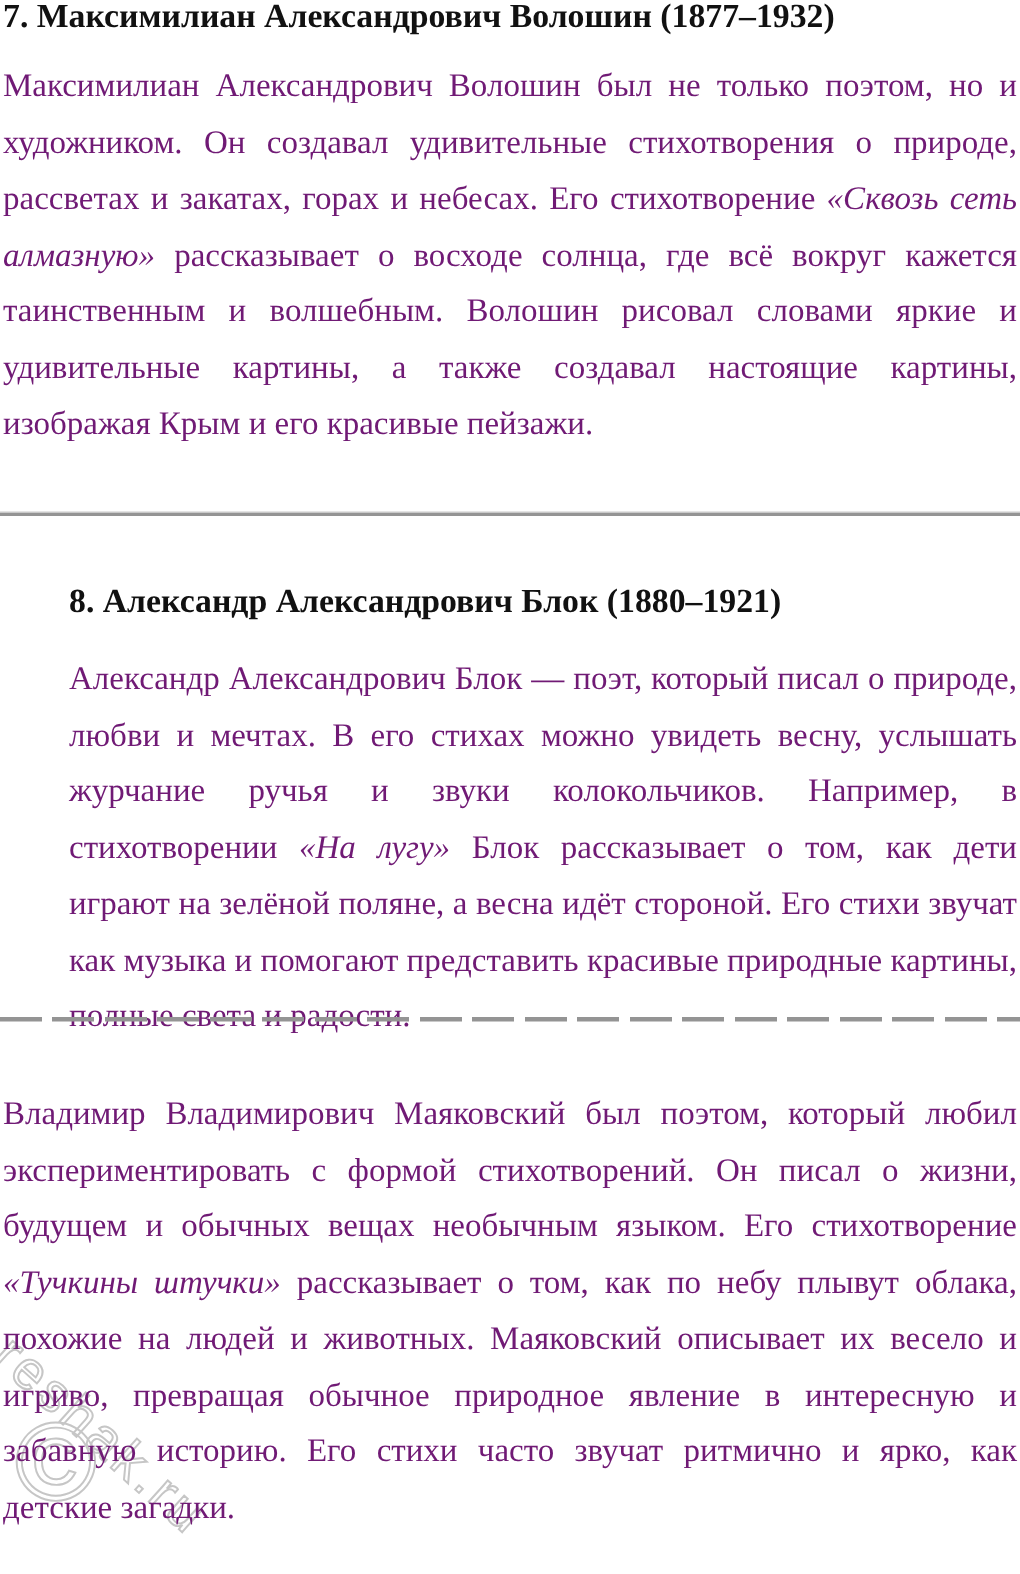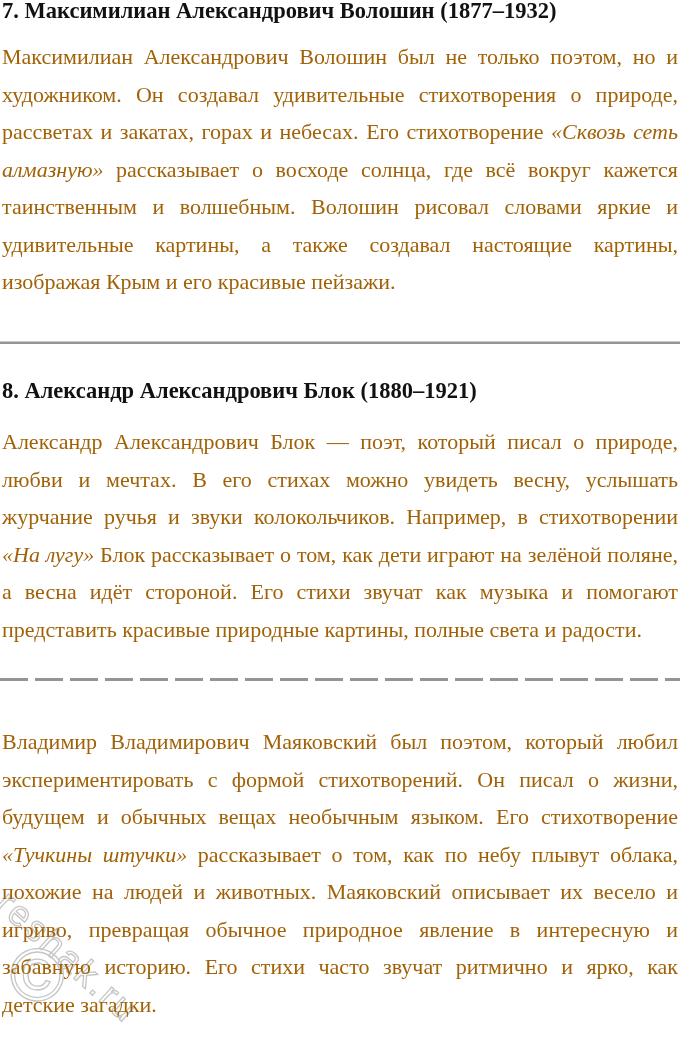--- a/index.html
+++ b/index.html
@@ -50,26 +50,26 @@
     line-height: 30px;
     font-weight: bold;
     color: #111111;
     white-space: nowrap;
   }
   .sec p {
     margin: 0;
     font-size: 22px;
     line-height: 37.5px;
     text-align: justify;
-    color: #a16207;
+    color: #701a75;
   }
   .sec p .poem { font-style: italic; }
   .sec-1 { top: -4px; }
   .sec-1 p { margin-top: 12px; }
-  .sec-2 { top: 376px; }
+  .sec-2 { top: 386px; margin-left: 44px; }
   .sec-2 p { margin-top: 17px; }
   .sec-3 { top: 706px; }
   .sec-3 p { margin-top: 17px; }
 
   
   .divider { position: absolute; left: 0; right: 0; height: 3px; z-index: 1; }
   .divider-solid {
     top: 341px;
     background: linear-gradient(180deg, #c9c9c9 0 1px, #949494 1px 100%);
   }

